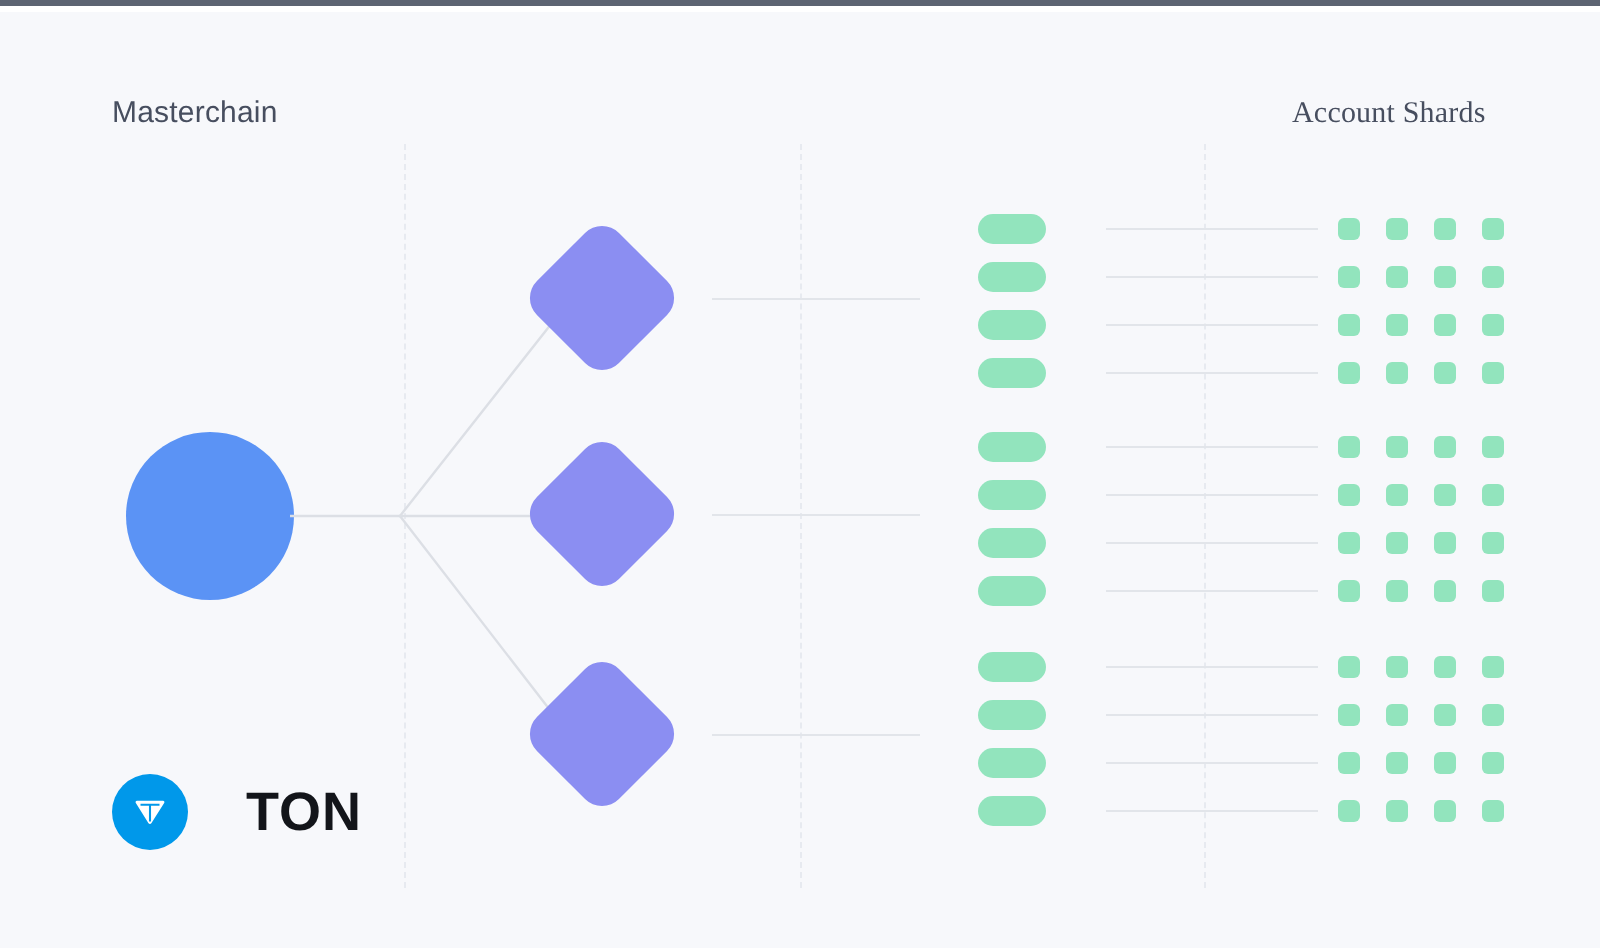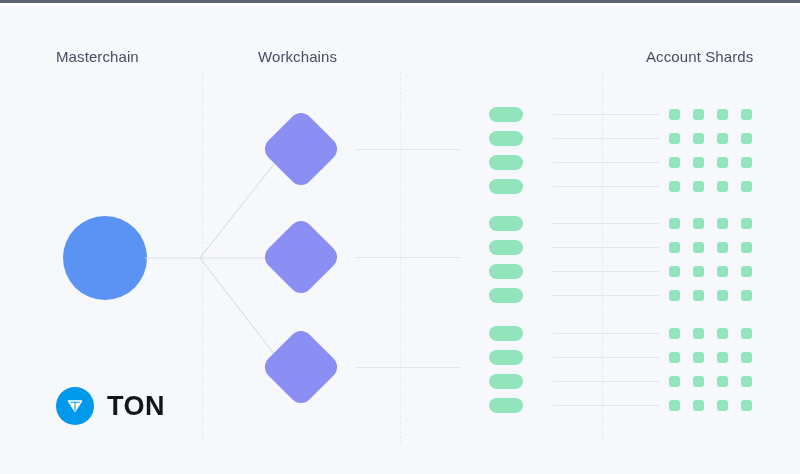--- a/index.html
+++ b/index.html
@@ -49,21 +49,21 @@
     top: 47px;
     font-size: 15px;
     line-height: 20px;
     color: #474e5f;
     white-space: nowrap;
     letter-spacing: .1px;
   }
   .col-title.c0 { left: 56px; }
   .col-title.c1 { left: 258px; }
   .col-title.c2 { left: 454px; }
-  .col-title.c3 { left: 646px; }
+  .col-title.c3 { left: 646px; font-family: Liberation Serif, serif; }
 
   
   .divider {
     position: absolute;
     top: 72px;
     width: 0;
     height: 372px;
     border-left: 1px dashed #e7eaf0;
   }
   .divider.d0 { left: 202px; }
@@ -174,21 +174,21 @@
     background: #92e4bd;
   }
 
   
   .ton-logo {
     position: absolute;
     left: 56px;
     top: 387px;
     display: flex;
     align-items: center;
-    gap: 13px;
+    gap: 29px;
   }
   .ton-mark {
     width: 38px;
     height: 38px;
     border-radius: 50%;
     background: #0098ea;
     display: flex;
     align-items: center;
     justify-content: center;
   }
@@ -202,21 +202,20 @@
 </style>
 </head>
 <body>
 
 <div id="diagram-root">
 
   <div class="top-rule"></div>
   <div class="panel"></div>
 
   <div class="col-title c0">Masterchain</div>
-  <div class="col-title c1">Workchains</div>
   <div class="col-title c3">Account Shards</div>
 
   <div class="divider d0"></div>
   <div class="divider d1"></div>
   <div class="divider d2"></div>
 
   <div class="master-circle"></div>
 
   <svg class="fan" viewBox="0 0 140 240" width="140" height="240">
     <g stroke="#dcdfe5" stroke-width="1.2" fill="none" stroke-linecap="round">

